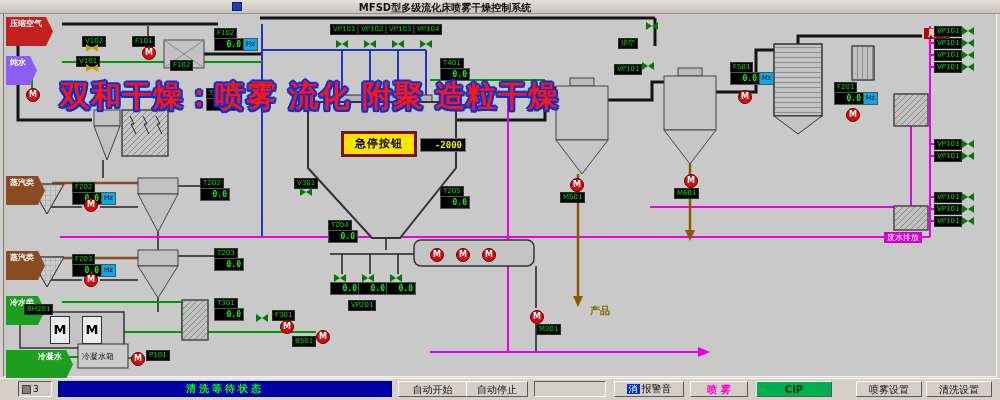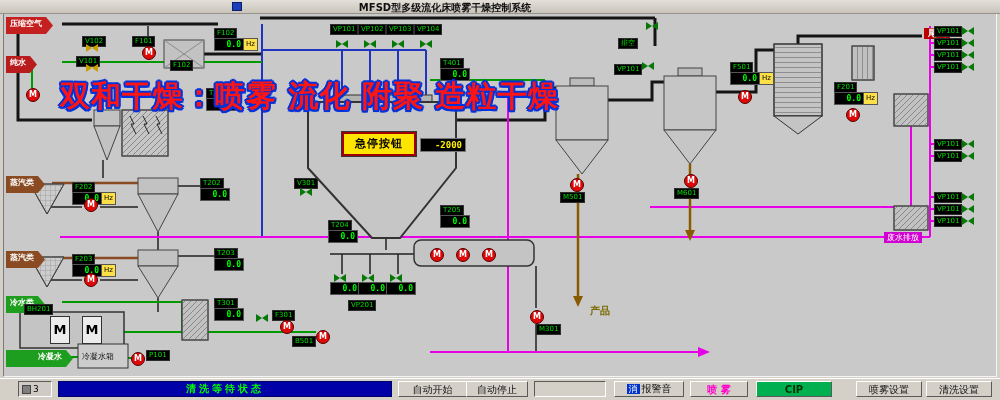--- a/index.html
+++ b/index.html
@@ -15,38 +15,38 @@
   #panel{position:absolute;left:3px;top:13px;width:994px;height:364px;background:#c9c9c9;
     border:1px solid;border-color:#7a7a7a #f4f4f4 #f4f4f4 #7a7a7a;box-sizing:border-box;z-index:0;}
   #pipes{position:absolute;left:0;top:0;z-index:2;pointer-events:none;}
   #diagram{position:absolute;left:0;top:0;width:1000px;height:400px;z-index:3;}
   
   #watermark{position:absolute;left:60px;top:76px;z-index:6;font-size:30px;font-weight:bold;color:#ff1414;
     letter-spacing:1px;white-space:nowrap;pointer-events:none;
     text-shadow:2px 0 0 #0033dd,-2px 0 0 #0033dd,0 2px 0 #0033dd,0 -2px 0 #0033dd,
       1.5px 1.5px 0 #0033dd,-1.5px -1.5px 0 #0033dd,1.5px -1.5px 0 #0033dd,-1.5px 1.5px 0 #0033dd;}
   
-  .arrow{position:absolute;z-index:3;height:17px;line-height:13px;color:#fff;font-size:8px;font-weight:bold;
+  .arrow{position:absolute;z-index:3;height:29px;line-height:13px;color:#fff;font-size:8px;font-weight:bold;
     padding:0 11px 0 4px;white-space:nowrap;
     clip-path:polygon(0 0,calc(100% - 7px) 0,100% 50%,calc(100% - 7px) 100%,0 100%);}
   .tag{position:absolute;z-index:4;font-size:7px;line-height:9px;white-space:nowrap;}
   .tag.chip{background:#000;color:#00e000;padding:0 2px;border:1px solid #2c2c2c;}
   .tag.plain{color:#111;font-size:8px;}
   .tag.product{color:#7a6a00;font-weight:bold;font-size:10px;}
   .tag.tailgas{background:#bb0000;color:#fff;padding:1px 4px;font-size:9px;font-weight:bold;}
   .tag.magenta{background:#d000d0;color:#fff;padding:1px 3px;font-size:8px;}
   .tag.motor{background:#ececec;color:#000;border:1px solid #333;width:18px;height:26px;font-size:13px;
     font-weight:bold;text-align:center;line-height:26px;}
   .disp{position:absolute;z-index:4;font-family:"DejaVu Sans Mono","Liberation Mono",monospace;}
   .dtag{display:block;width:max-content;background:#000;color:#00e000;font-size:7px;line-height:9px;
     padding:0 2px;border:1px solid #333;border-bottom:none;font-family:"DejaVu Sans","Liberation Sans",sans-serif;}
   .drow{display:flex;}
   .dval{background:#000;color:#00ff00;font-size:8px;font-weight:bold;line-height:11px;min-width:24px;
     text-align:right;padding:0 2px;border:1px solid #555;}
-  .dunit{background:#fde047;color:#000;font-size:7px;line-height:11px;padding:0 2px;border:1px solid #555;border-left:none;
+  .dunit{background:#0ea5e9;color:#000;font-size:7px;line-height:11px;padding:0 2px;border:1px solid #555;border-left:none;
     font-family:"DejaVu Sans","Liberation Sans",sans-serif;text-align:center;}
   .pump{position:absolute;z-index:4;width:12px;height:12px;border-radius:50%;background:#dd0909;
     border:1px solid #550000;color:#fff;font-size:8px;font-weight:bold;text-align:center;line-height:12px;cursor:pointer;}
   .valve{position:absolute;z-index:4;width:12px;height:8px;cursor:pointer;}
   .valve::before,.valve::after{content:"";position:absolute;top:0;width:0;height:0;
     border-top:4px solid transparent;border-bottom:4px solid transparent;}
   .valve::before{left:0;border-left:6px solid #067806;}
   .valve::after{right:0;border-right:6px solid #067806;}
   .valve.y::before{border-left-color:#c8a000;}
   .valve.y::after{border-right-color:#c8a000;}
@@ -225,21 +225,21 @@
 
 <div id="titlebar">
   <div id="winicon"></div>
   <div id="wtitle">MFSD型多级流化床喷雾干燥控制系统</div>
 </div>
 
 <div id="diagram">
   <div id="estop">急停按钮</div>
   <div id="level">-2000</div>
 <div class="arrow" style="left: 6px; top: 17px; background: rgb(196, 32, 32);">压缩空气</div>
-    <div class="arrow" style="left: 6px; top: 56px; background: #b91c1c;">纯水</div>
+    <div class="arrow" style="left: 6px; top: 56px; background: #8b5cf6;">纯水</div>
     <div class="arrow" style="left: 6px; top: 176px; background: rgb(138, 74, 34);">蒸汽类</div>
     <div class="arrow" style="left: 6px; top: 251px; background: rgb(138, 74, 34);">蒸汽类</div>
     <div class="arrow" style="left: 6px; top: 296px; background: rgb(30, 158, 30);">冷水类</div>
     <div class="arrow" style="left: 6px; top: 350px; background: rgb(30, 158, 30); padding-left: 32px;">冷凝水</div>
     <div class="tag chip" style="left: 82px; top: 36px;">V102</div>
     <div class="tag chip" style="left: 132px; top: 36px;">F101</div>
     <div class="tag chip" style="left: 76px; top: 56px;">V101</div>
     <div class="tag chip" style="left: 170px; top: 60px;">F102</div>
     <div class="tag chip" style="left: 330px; top: 24px;">VP101</div>
     <div class="tag chip" style="left: 358px; top: 24px;">VP102</div>
@@ -315,21 +315,21 @@
         <span class="dval">0.0</span>
         <span class="dunit">Hz</span>
       </div>
     </div>
     <div class="disp" style="left: 328px; top: 220px;">
       <div class="dtag">T204</div>
       <div class="drow">
         <span class="dval">0.0</span>
       </div>
     </div>
-    <div class="disp" style="left: 440px; top: 205px;">
+    <div class="disp" style="left: 440px; top: 186px;">
       <div class="dtag">T205</div>
       <div class="drow">
         <span class="dval">0.0</span>
       </div>
     </div>
     <div class="disp" style="left: 440px; top: 58px;">
       <div class="dtag">T401</div>
       <div class="drow">
         <span class="dval">0.0</span>
       </div>

